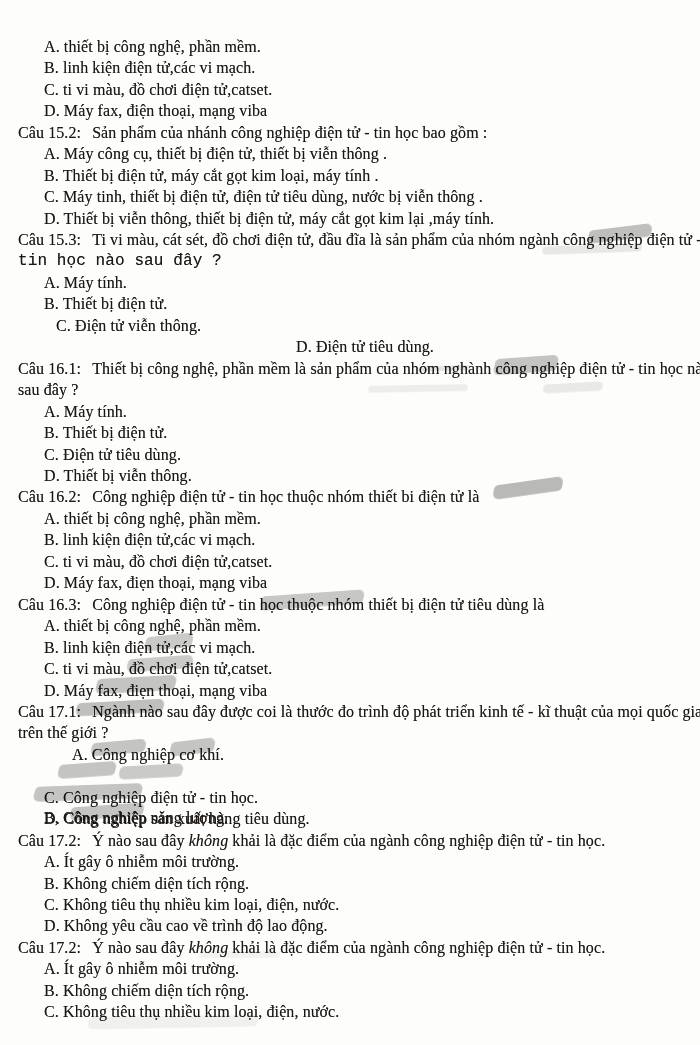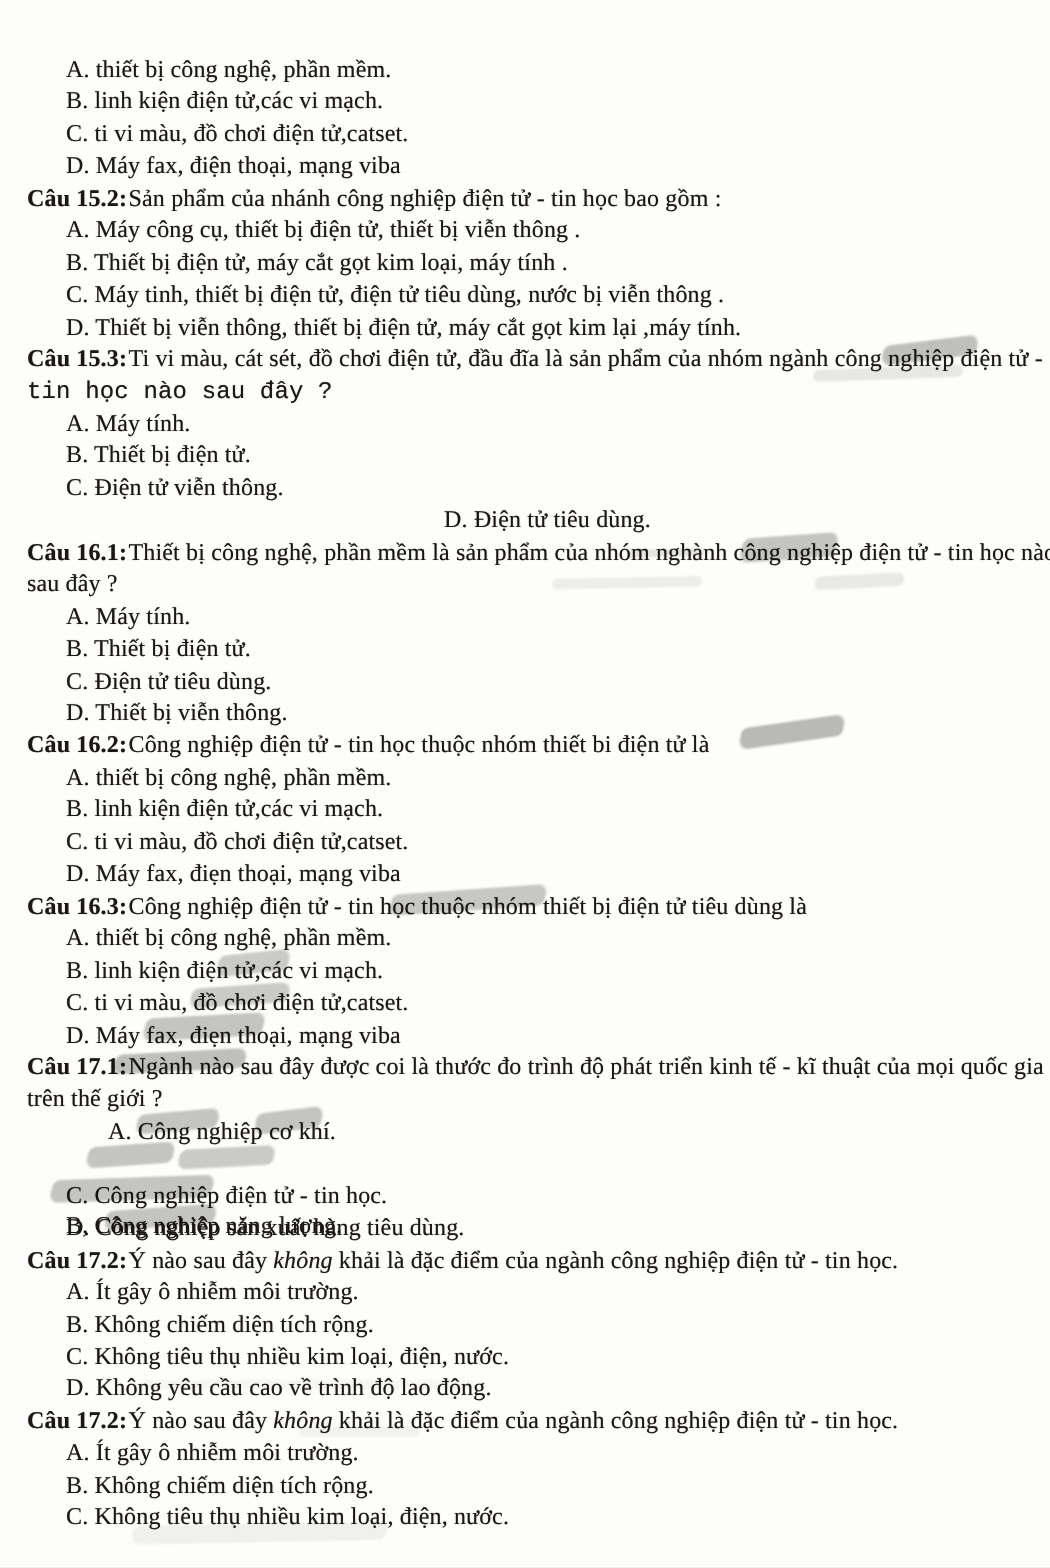--- a/index.html
+++ b/index.html
@@ -17,21 +17,21 @@
     position:absolute;
     left:18px;
     width:668px;
     height:21.45px;
     line-height:21.45px;
     white-space:nowrap;
     letter-spacing:0.1px;
     text-shadow:0 0 0.6px rgba(30,25,20,0.55);
   }
   .line.option{left:44px;width:642px;}
-  .qlabel{font-weight:bold;margin-right:1px;}
+  .qlabel{font-weight:normal;margin-right:11px;}
   .seg-italic{font-style:italic;}
   #artifacts{position:absolute;inset:0;pointer-events:none;}
   .smudge{
     position:absolute;
     background:#8d8d8d;
     mix-blend-mode:multiply;
     border-radius:4px 7px 4px 7px;
     filter:blur(0.7px);
     z-index:5;
   }
@@ -47,21 +47,21 @@
       <div class="line option" style="top: 100.35px;">D. Máy fax, điện thoại, mạng viba</div>
       <div class="line" style="top: 121.8px;"><span class="qlabel">Câu 15.2:</span><span>Sản phẩm của nhánh công nghiệp điện tử - tin học bao gồm :</span></div>
       <div class="line option" style="top: 143.25px;">A. Máy công cụ, thiết bị điện tử, thiết bị viễn thông .</div>
       <div class="line option" style="top: 164.7px;">B. Thiết bị điện tử, máy cắt gọt kim loại, máy tính .</div>
       <div class="line option" style="top: 186.15px;">C. Máy tinh, thiết bị điện tử, điện tử tiêu dùng, nước bị viễn thông .</div>
       <div class="line option" style="top: 207.6px;">D. Thiết bị viễn thông, thiết bị điện tử, máy cắt gọt kim lại ,máy tính.</div>
       <div class="line" style="top: 229.05px;"><span class="qlabel">Câu 15.3:</span><span>Ti vi màu, cát sét, đồ chơi điện tử, đầu đĩa là sản phẩm của nhóm ngành công nghiệp điện tử -</span></div>
       <div class="line" style="top: 250.5px; font-family: Liberation Mono, monospace;"><span>tin học nào sau đây ?</span></div>
       <div class="line option" style="top: 271.95px;">A. Máy tính.</div>
       <div class="line option" style="top: 293.4px;">B. Thiết bị điện tử.</div>
-      <div class="line option" style="top: 314.85px;">C. Điện tử viễn thông.</div>
+      <div class="line option" style="top: 314.85px; margin-left: 12px;">C. Điện tử viễn thông.</div>
       <div class="line option" style="top: 336.3px; text-align: center;">D. Điện tử tiêu dùng.</div>
       <div class="line" style="top: 357.75px;"><span class="qlabel">Câu 16.1:</span><span>Thiết bị công nghệ, phần mềm là sản phẩm của nhóm nghành công nghiệp điện tử - tin học nào</span></div>
       <div class="line" style="top: 379.2px;"><span>sau đây ?</span></div>
       <div class="line option" style="top: 400.65px;">A. Máy tính.</div>
       <div class="line option" style="top: 422.1px;">B. Thiết bị điện tử.</div>
       <div class="line option" style="top: 443.55px;">C. Điện tử tiêu dùng.</div>
       <div class="line option" style="top: 465px;">D. Thiết bị viễn thông.</div>
       <div class="line" style="top: 486.45px;"><span class="qlabel">Câu 16.2:</span><span>Công nghiệp điện tử - tin học thuộc nhóm thiết bi điện tử là</span></div>
       <div class="line option" style="top: 507.9px;">A. thiết bị công nghệ, phần mềm.</div>
       <div class="line option" style="top: 529.35px;">B.  linh kiện điện tử,các vi mạch.</div>

